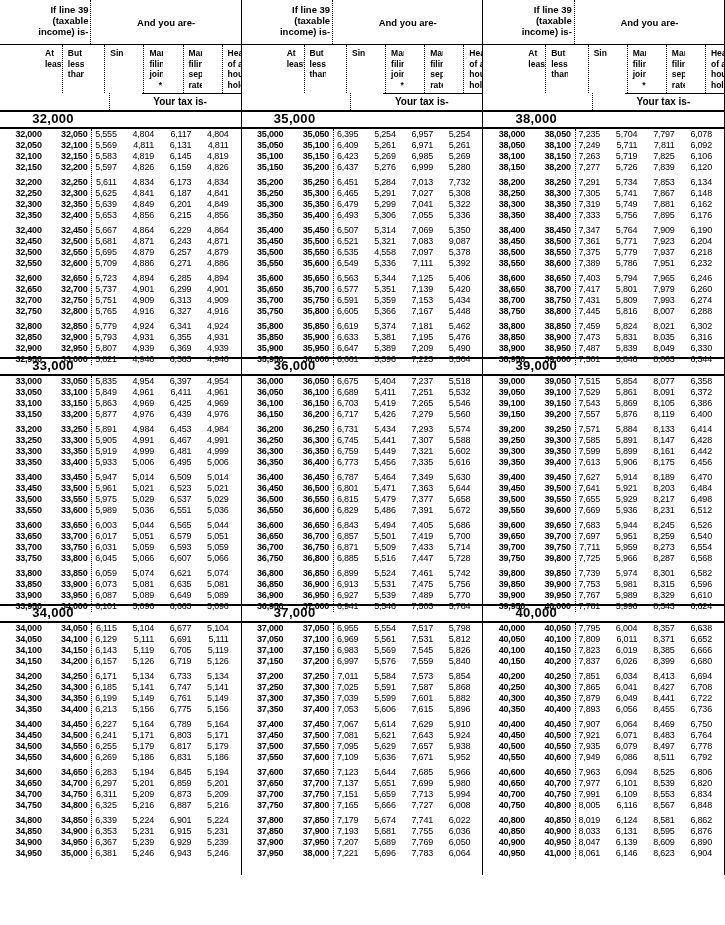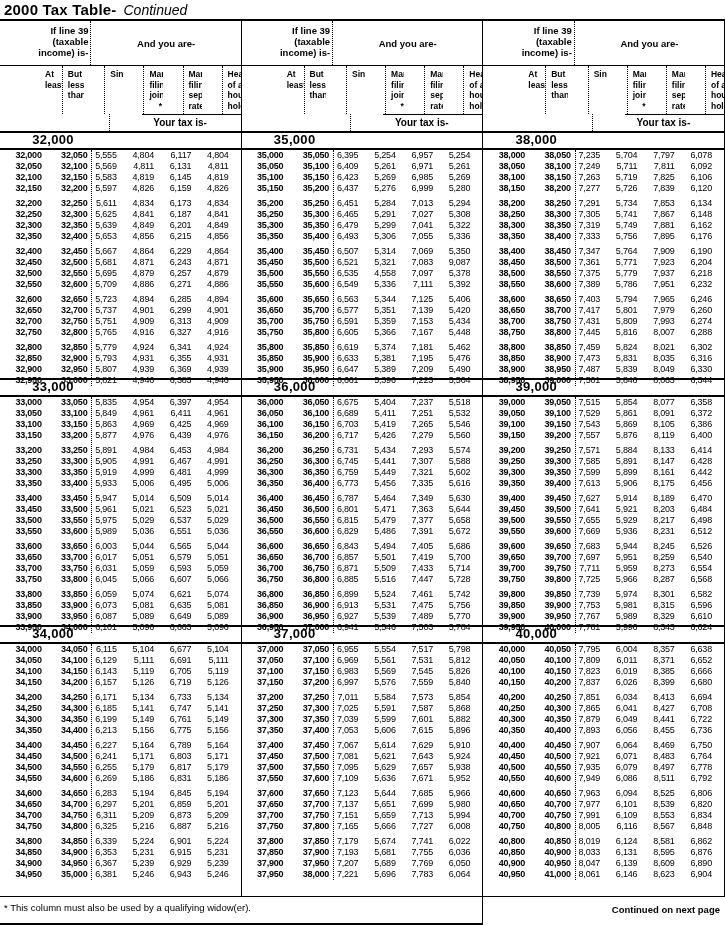--- a/index.html
+++ b/index.html
@@ -59,24 +59,20 @@
   .footer { height:29px; display:flex; border-top:1.5px solid #000; }
   .footnote-box { width:483px; border-right:1px solid #000; border-bottom:2px solid #000;
     font-size:9.5px; padding:5px 0 0 4px; }
   .continued-box { flex:1; text-align:right; font-weight:bold; font-size:9.5px;
     padding:7px 5px 0 0; }
 </style>
 </head>
 <body>
 
 <div class="page">
-  <div class="title-row">
-    <span class="title-main">2000 Tax Table-</span>
-    <span class="title-cont">Continued</span>
-  </div>
   <div class="table">
       <div class="panel">
         <div class="phead">
           <div class="phead-top">
             <div class="ph-income">If line 39
 (taxable
 income) is-</div>
             <div class="ph-andyou">And you are-</div>
           </div>
           <div class="phead-cols">
@@ -694,21 +690,21 @@
                 <div class="cell tax">5,280</div>
               </div>
             </div>
             <div class="rgroup">
               <div class="row">
                 <div class="cell inc">35,200</div>
                 <div class="cell inc">35,250</div>
                 <div class="cell tax">6,451</div>
                 <div class="cell tax">5,284</div>
                 <div class="cell tax">7,013</div>
-                <div class="cell tax">5,294</div>
+                <div class="cell tax">7,732</div>
               </div>
               <div class="row">
                 <div class="cell inc">35,250</div>
                 <div class="cell inc">35,300</div>
                 <div class="cell tax">6,465</div>
                 <div class="cell tax">5,291</div>
                 <div class="cell tax">7,027</div>
                 <div class="cell tax">5,308</div>
               </div>
               <div class="row">
@@ -1733,17 +1729,13 @@
                 <div class="cell tax">8,061</div>
                 <div class="cell tax">6,146</div>
                 <div class="cell tax">8,623</div>
                 <div class="cell tax">6,904</div>
               </div>
             </div>
           </div>
         </div>
       </div>
     </div>
-  <div class="footer">
-    <div class="footnote-box">* This column must also be used by a qualifying widow(er).</div>
-    <div class="continued-box">Continued on next page</div>
-  </div>
 </div>
 
 </body></html>

